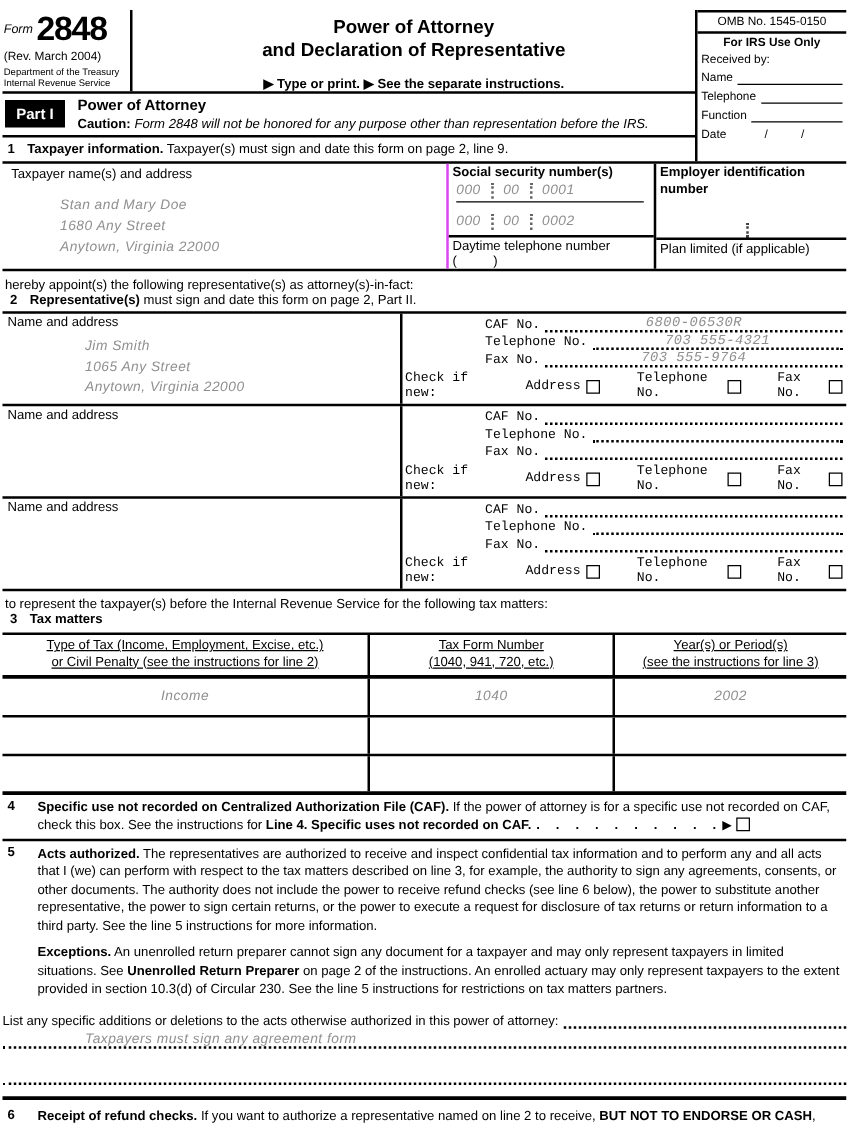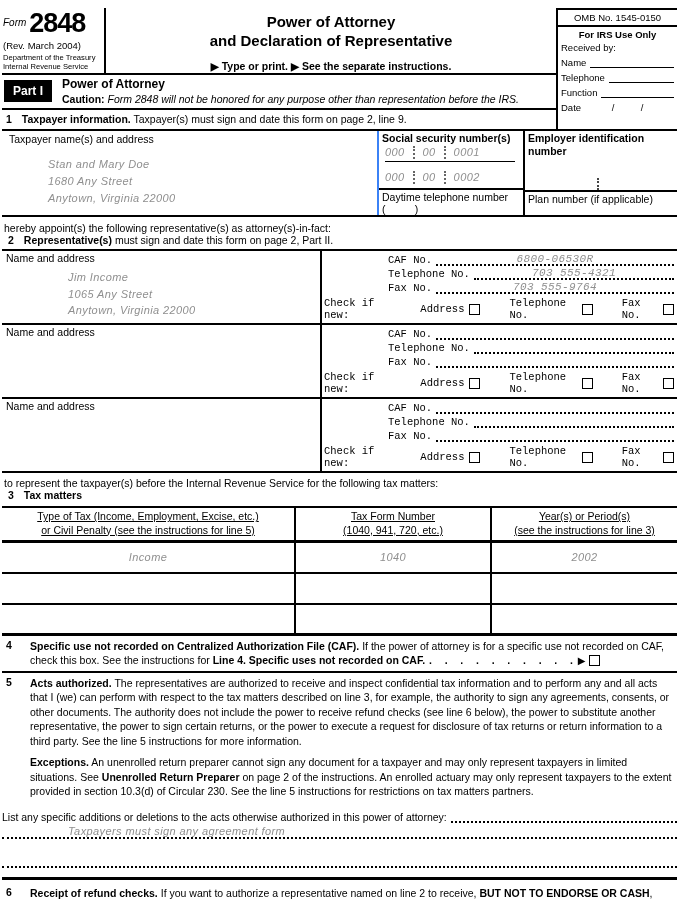--- a/index.html
+++ b/index.html
@@ -35,21 +35,21 @@
   .caution-text { font-style:italic; }
   .line1-row { padding:3px 2px 4px 4px; }
   .num { font-weight:bold; margin-right:10px; }
   b.run { font-weight:bold; }
 
   
   .tp-table { display:flex; border-bottom:2.5px solid #000; height:86px; }
   .tp-left { flex:1; padding:1px 4px; }
   .hand { color:#8f8f8f; font-style:italic; letter-spacing:0.4px; font-size:11px; }
   .tp-hand { margin:9px 0 0 42px; line-height:1.55; }
-  .tp-mid { width:146px; border-left:2px solid #3b82f6; display:flex; flex-direction:column; }
+  .tp-mid { width:166px; border-left:2px solid #d946ef; display:flex; flex-direction:column; }
   .tp-right { width:154px; border-left:2px solid #000; display:flex; flex-direction:column; }
   .cell-label { font-weight:bold; padding:1px 3px; line-height:1.15; }
   .cell-label-plain { padding:1px 3px; line-height:1.15; }
   .ssn-row { display:flex; align-items:center; margin:0 8px 0 6px; gap:8px; }
   .ssn-row.first { border-bottom:1.5px solid #000; padding-bottom:2px; }
   .ssn-row.second { margin-top:9px; }
   .ssn-sep { width:0; height:13px; border-left:2px dotted #666; }
   .sub-cell { margin-top:auto; border-top:2px solid #000; height:27px; padding:1px 3px; }
   .phone-val { white-space:pre; }
   .ein-colon { height:13px; border-left:2px dotted #444; margin:20px 0 0 72px; width:0; }
@@ -189,38 +189,38 @@
       </div>
       <div class="sub-cell">
         <div>Daytime telephone number</div>
         <div class="phone-val">(          )</div>
       </div>
     </div>
     <div class="tp-right">
       <div class="cell-label">Employer identification number</div>
       <div class="ein-colon"></div>
       <div class="sub-cell">
-        <div>Plan number (if applicable)</div>
+        <div>Plan limited (if applicable)</div>
       </div>
     </div>
   </div>
 
   <div class="appoint">hereby appoint(s) the following representative(s) as attorney(s)-in-fact:</div>
 
   <div class="sec-head">
     <span class="num">2</span><b class="run">Representative(s)</b><span> must sign and date this form on page 2, Part II.</span>
   </div>
 
   <div class="rep-table">
 
     <div class="rep-block">
       <div class="rep-left">
         <div>Name and address</div>
         <div class="hand rep-hand">
-          <div>Jim Income</div>
+          <div>Jim Smith</div>
           <div>1065 Any Street</div>
           <div>Anytown, Virginia 22000</div>
         </div>
       </div>
       <div class="rep-right">
         <div class="caf-row">
           <span>CAF No.</span>
           <span class="leader hand">6800-06530R</span>
         </div>
         <div class="caf-row">
@@ -307,21 +307,21 @@
   <div class="represent-line">to represent the taxpayer(s) before the Internal Revenue Service for the following tax matters:</div>
 
   <div class="sec-head">
     <span class="num">3</span><b class="run">Tax matters</b>
   </div>
 
   <div class="tax-table">
     <div class="tax-hrow">
       <div class="tax-c1">
         <div>Type of Tax (Income, Employment, Excise, etc.)</div>
-        <div>or Civil Penalty (see the instructions for line 5)</div>
+        <div>or Civil Penalty (see the instructions for line 2)</div>
       </div>
       <div class="tax-c2">
         <div>Tax Form Number</div>
         <div>(1040, 941, 720, etc.)</div>
       </div>
       <div class="tax-c3">
         <div>Year(s) or Period(s)</div>
         <div>(see the instructions for line 3)</div>
       </div>
     </div>

